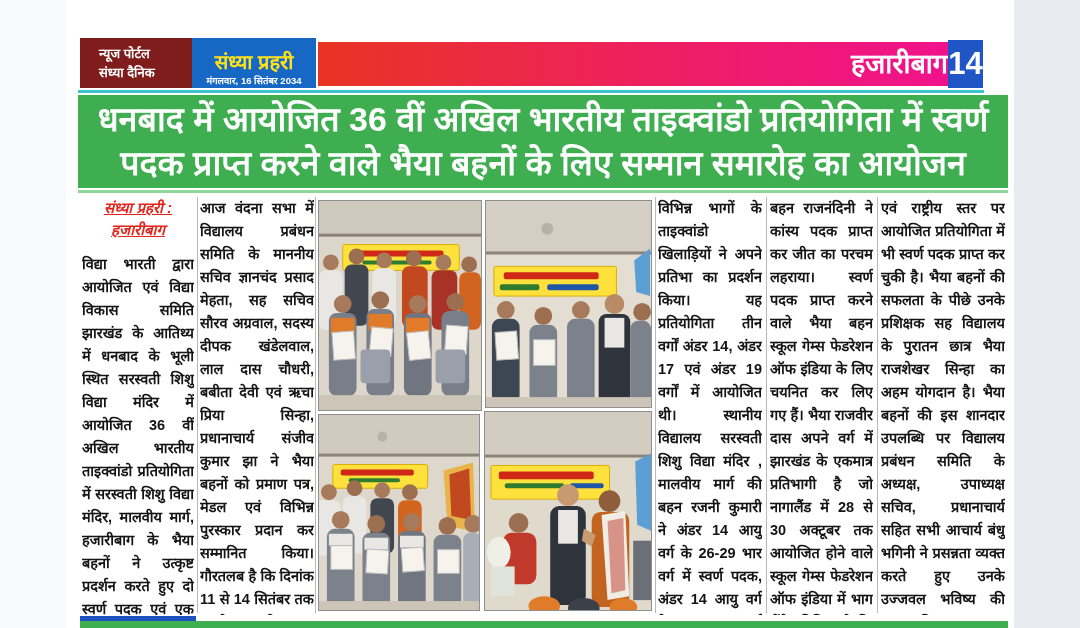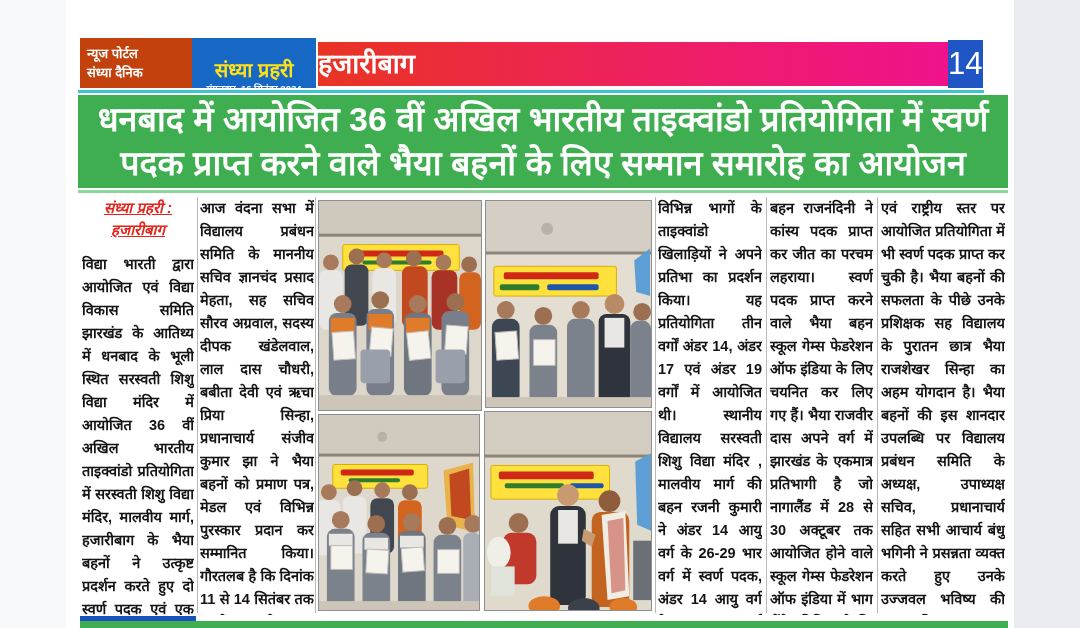--- a/index.html
+++ b/index.html
@@ -2,31 +2,31 @@
 <html><head>
 <meta charset="utf-8">
 <style>
   * { margin:0; padding:0; box-sizing:border-box; }
   html,body { background:#eef0f4; font-family:"Liberation Sans","DejaVu Sans",sans-serif; }
   .canvas { position:relative; width:1080px; height:628px; background:#f8f9fb; overflow:hidden; }
   .sheet  { position:absolute; left:66px; top:0; width:948px; height:628px; background:#ffffff; }
   .right-margin { position:absolute; left:1014px; top:0; width:66px; height:628px; background:#e9ebf0; }
 
   
-  .portal-box { position:absolute; left:80px; top:38px; width:112px; height:50px; background:#c2410c;
-                color:#fff; font-weight:800; font-size:13px; line-height:19px; padding:6px 7px; }
+  .portal-box { position:absolute; left:80px; top:38px; width:112px; height:50px; background:#7f1d1d;
+                color:#fff; font-weight:800; font-size:13px; line-height:19px; padding:6px 19px; }
   .paper-box  { position:absolute; left:192px; top:38px; width:124px; height:50px; background:#1668c4;
-                text-align:center; padding-top:20px; }
+                text-align:center; padding-top:12px; }
   .paper-name { color:#ffe11a; font-size:20px; font-weight:800; line-height:24px; }
   .paper-date { color:#ffffff; font-size:9.5px; font-weight:700; line-height:14px; }
   .city-bar   { position:absolute; left:318px; top:42px; width:630px; height:44px;
                 background:linear-gradient(90deg,#e93423 0%,#ee1f63 55%,#f0128c 100%);
-                color:#fff; font-size:27px; font-weight:800; text-align:left; line-height:44px; }
+                color:#fff; font-size:27px; font-weight:800; text-align:right; line-height:44px; }
   .page-num   { position:absolute; left:948px; top:40px; width:35px; height:48px; background:#1f55c5;
-                color:#fff; font-size:31px; font-weight:400; line-height:48px; }
+                color:#fff; font-size:31px; font-weight:700; text-align:center; line-height:48px; }
   .teal-rule  { position:absolute; left:78px; top:90px; width:906px; height:3px; background:#3cc4cf; }
 
   
   .headline { position:absolute; left:78px; top:95px; width:930px; height:93px; background:#3fae51;
               color:#ffffff; text-align:center; overflow:hidden; padding-top:2px; }
   .headline .hl { font-size:34px; font-weight:800; line-height:44px; white-space:nowrap; }
   .green-rule { position:absolute; left:78px; top:190px; width:930px; height:3px; background:#8ed69a; }
 
   
   .col { position:absolute; top:197px; height:418px; overflow:hidden; text-align:justify;

